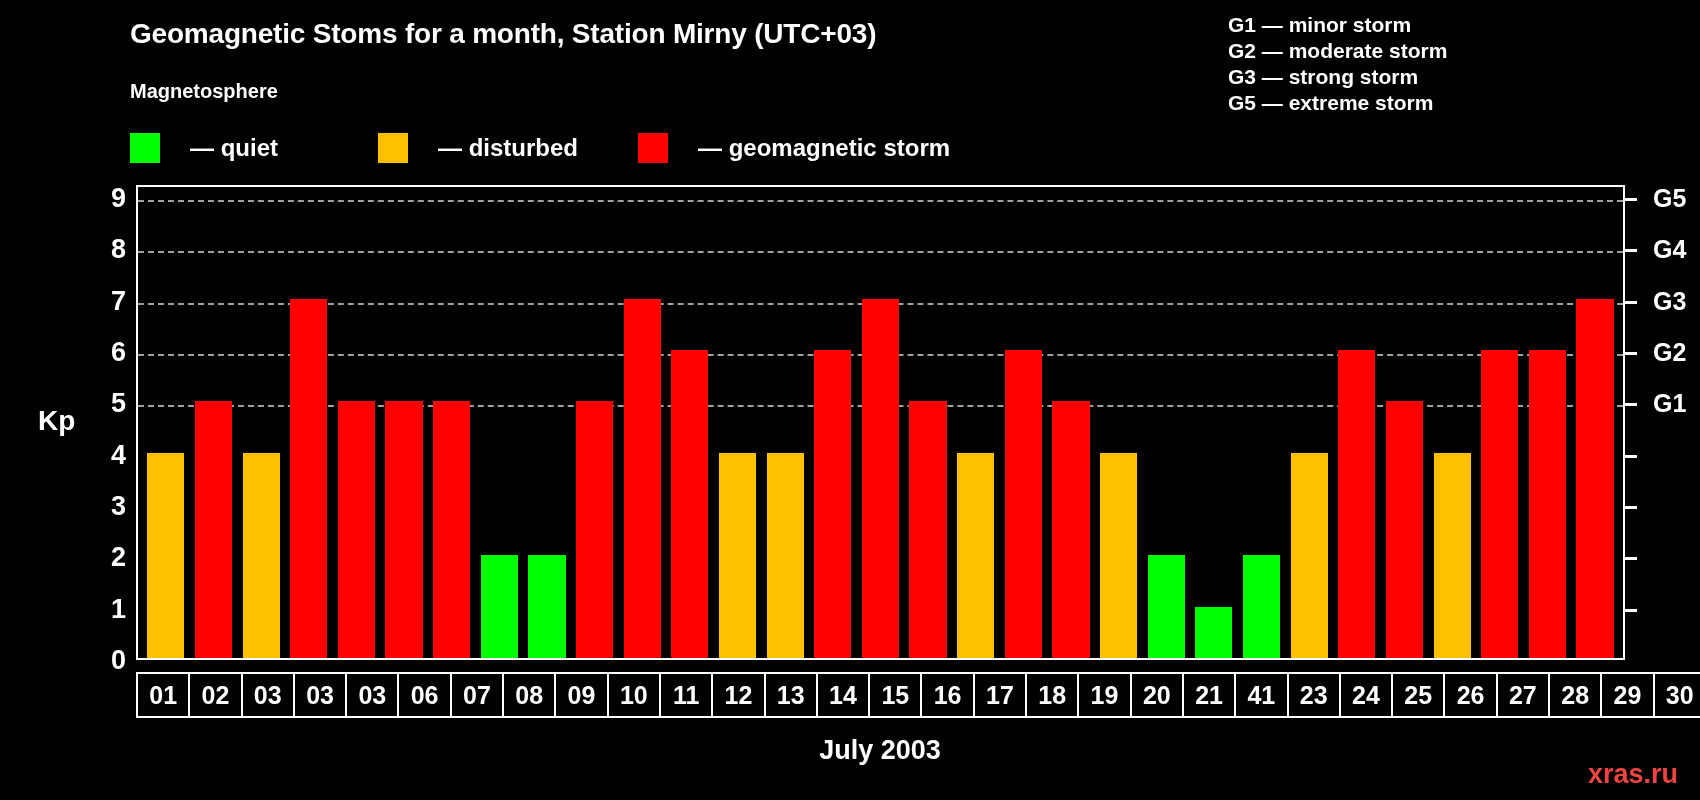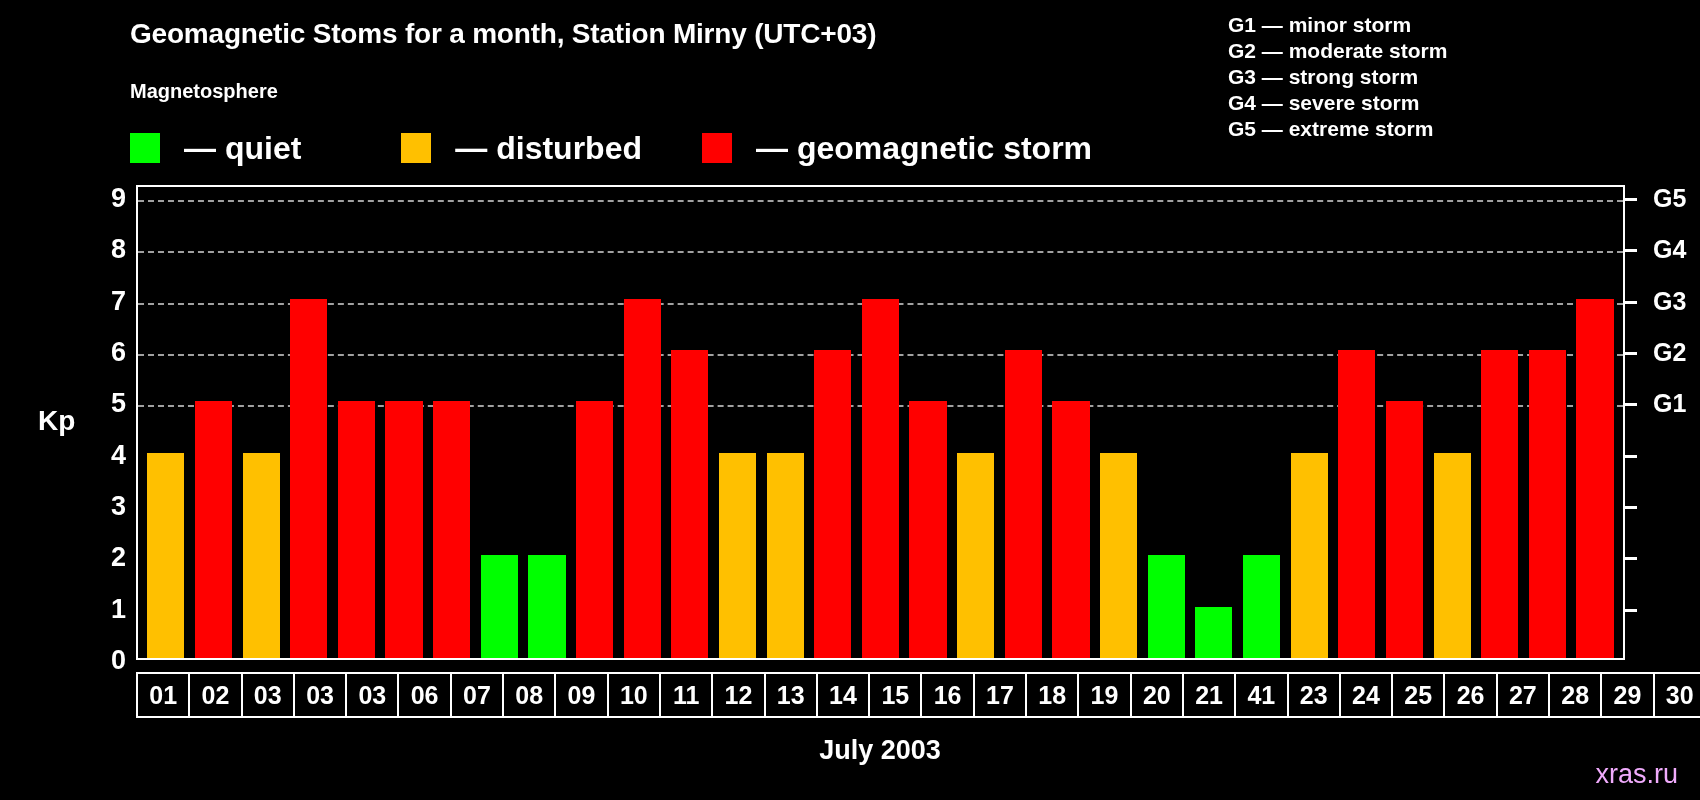--- a/index.html
+++ b/index.html
@@ -56,24 +56,24 @@
     display: flex;
     align-items: center;
     height: 36px;
   }
   .legend-swatch {
     width: 30px;
     height: 30px;
     display: block;
   }
   .legend-text {
-    font-size: 32px;
-    font-weight: bold;
-    color: #ffffff;
-    margin-left: 24px;
+    font-size: 24px;
+    font-weight: bold;
+    color: #ffffff;
+    margin-left: 30px;
     white-space: nowrap;
   }
   .legend-gap-a { width: 100px; }
   .legend-gap-b { width: 60px; }
 
   
   .gscale {
     position: absolute;
     left: 1228px;
     top: 12px;
@@ -225,22 +225,22 @@
     font-size: 27px;
     font-weight: bold;
     color: #ffffff;
   }
 
   .watermark {
     position: absolute;
     right: 22px;
     bottom: 10px;
     font-size: 27px;
-    font-weight: normal;
-    color: #f0abfc;
+    font-weight: bold;
+    color: #ef4444;
     margin-top: 11px;
   }
 </style>
 </head>
 <body>
 
 <div id="root">
 
   <div class="chart-title">Geomagnetic Stoms for a month, Station Mirny (UTC+03)</div>
 
@@ -260,21 +260,20 @@
       <div class="legend-entry">
         <span class="legend-swatch" style="background: rgb(255, 0, 0);"></span>
         <span class="legend-text">— geomagnetic storm</span>
       </div>
     </div>
 
   <div class="gscale" id="gscale-legend">
       <div class="gscale-item">G1 — minor storm</div>
       <div class="gscale-item">G2 — moderate storm</div>
       <div class="gscale-item">G3 — strong storm</div>
-      <div class="gscale-item">G4 — severe storm</div>
       <div class="gscale-item">G5 — extreme storm</div>
     </div>
 
   <div class="y-axis-title">Kp</div>
   <div class="y-labels" id="y-labels">
       <div class="y-tick-label" style="top: 475px;">0</div>
       <div class="y-tick-label" style="top: 423.667px;">1</div>
       <div class="y-tick-mark" style="top: 423.667px;"></div>
       <div class="y-tick-label" style="top: 372.333px;">2</div>
       <div class="y-tick-mark" style="top: 372.333px;"></div>

